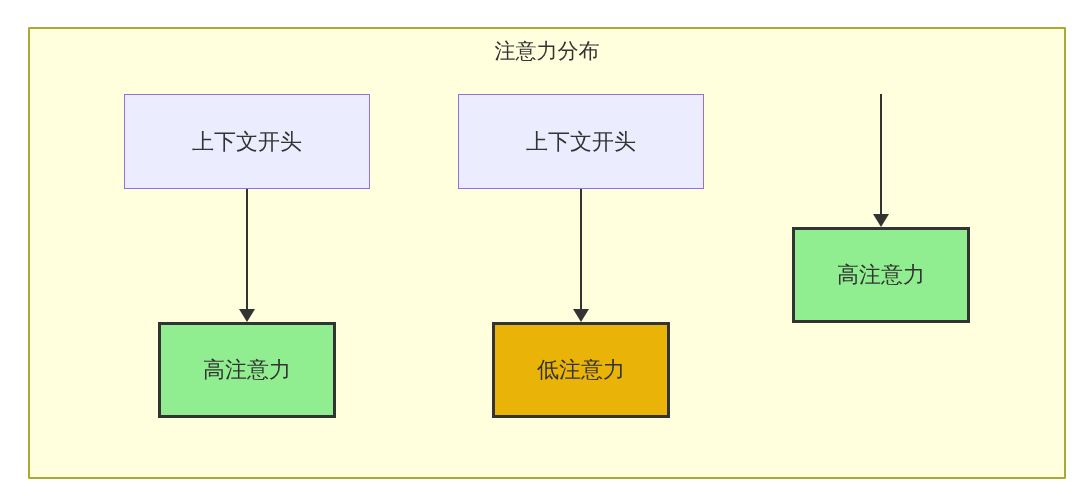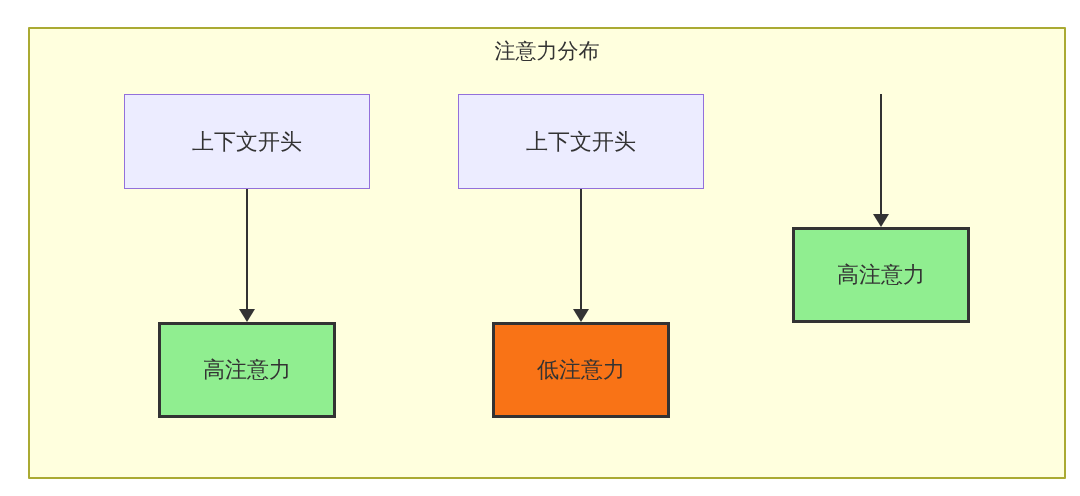--- a/index.html
+++ b/index.html
@@ -102,21 +102,21 @@
     </div>
 
     <div class="column">
       <div class="node source-node">
         <span>上下文开头</span>
       </div>
       <div class="arrow">
         <div class="arrow-line"></div>
         <div class="arrow-head"></div>
       </div>
-      <div class="node target-node" style="background-color: #f97316;">
+      <div class="node target-node" style="background-color: #eab308;">
         <span>低注意力</span>
       </div>
     </div>
 
     <div class="column">
       <div class="arrow">
         <div class="arrow-line"></div>
         <div class="arrow-head"></div>
       </div>
       <div class="node target-node" style="background-color: rgb(144, 238, 144);">

